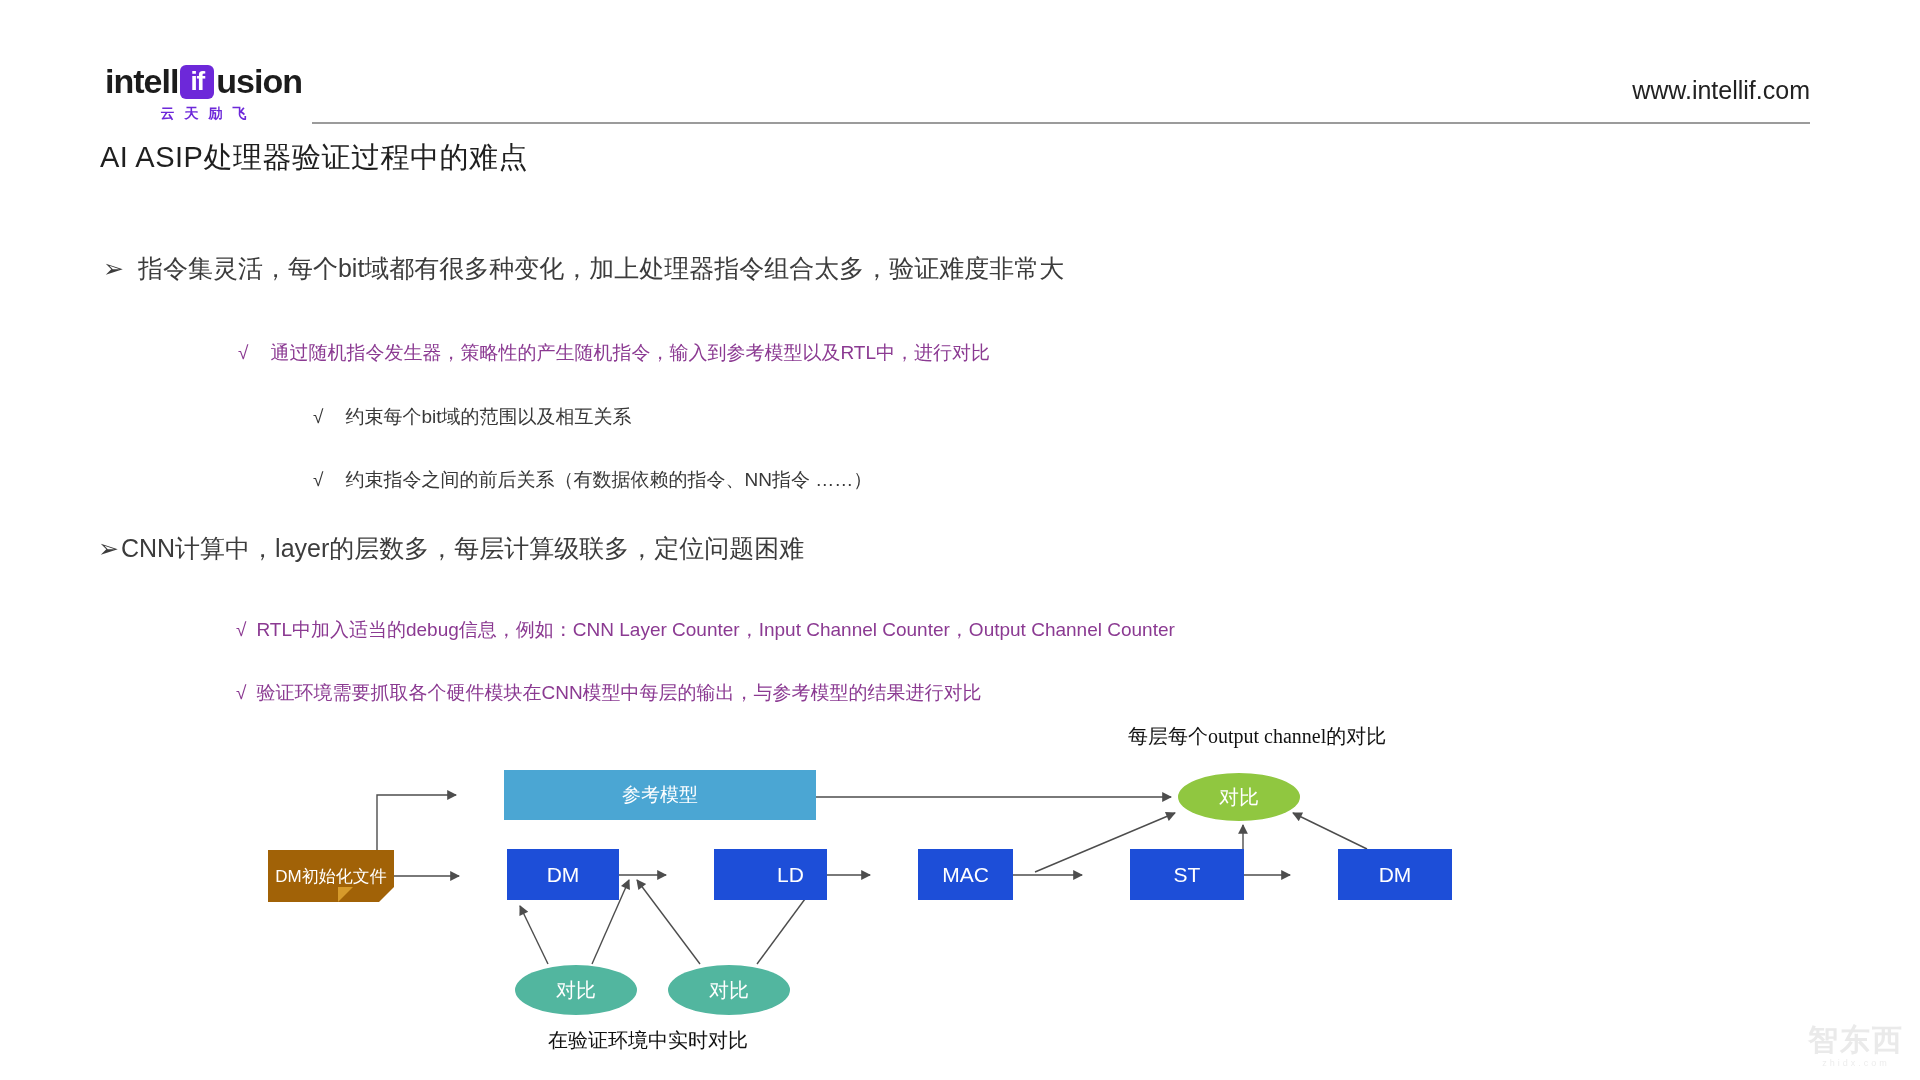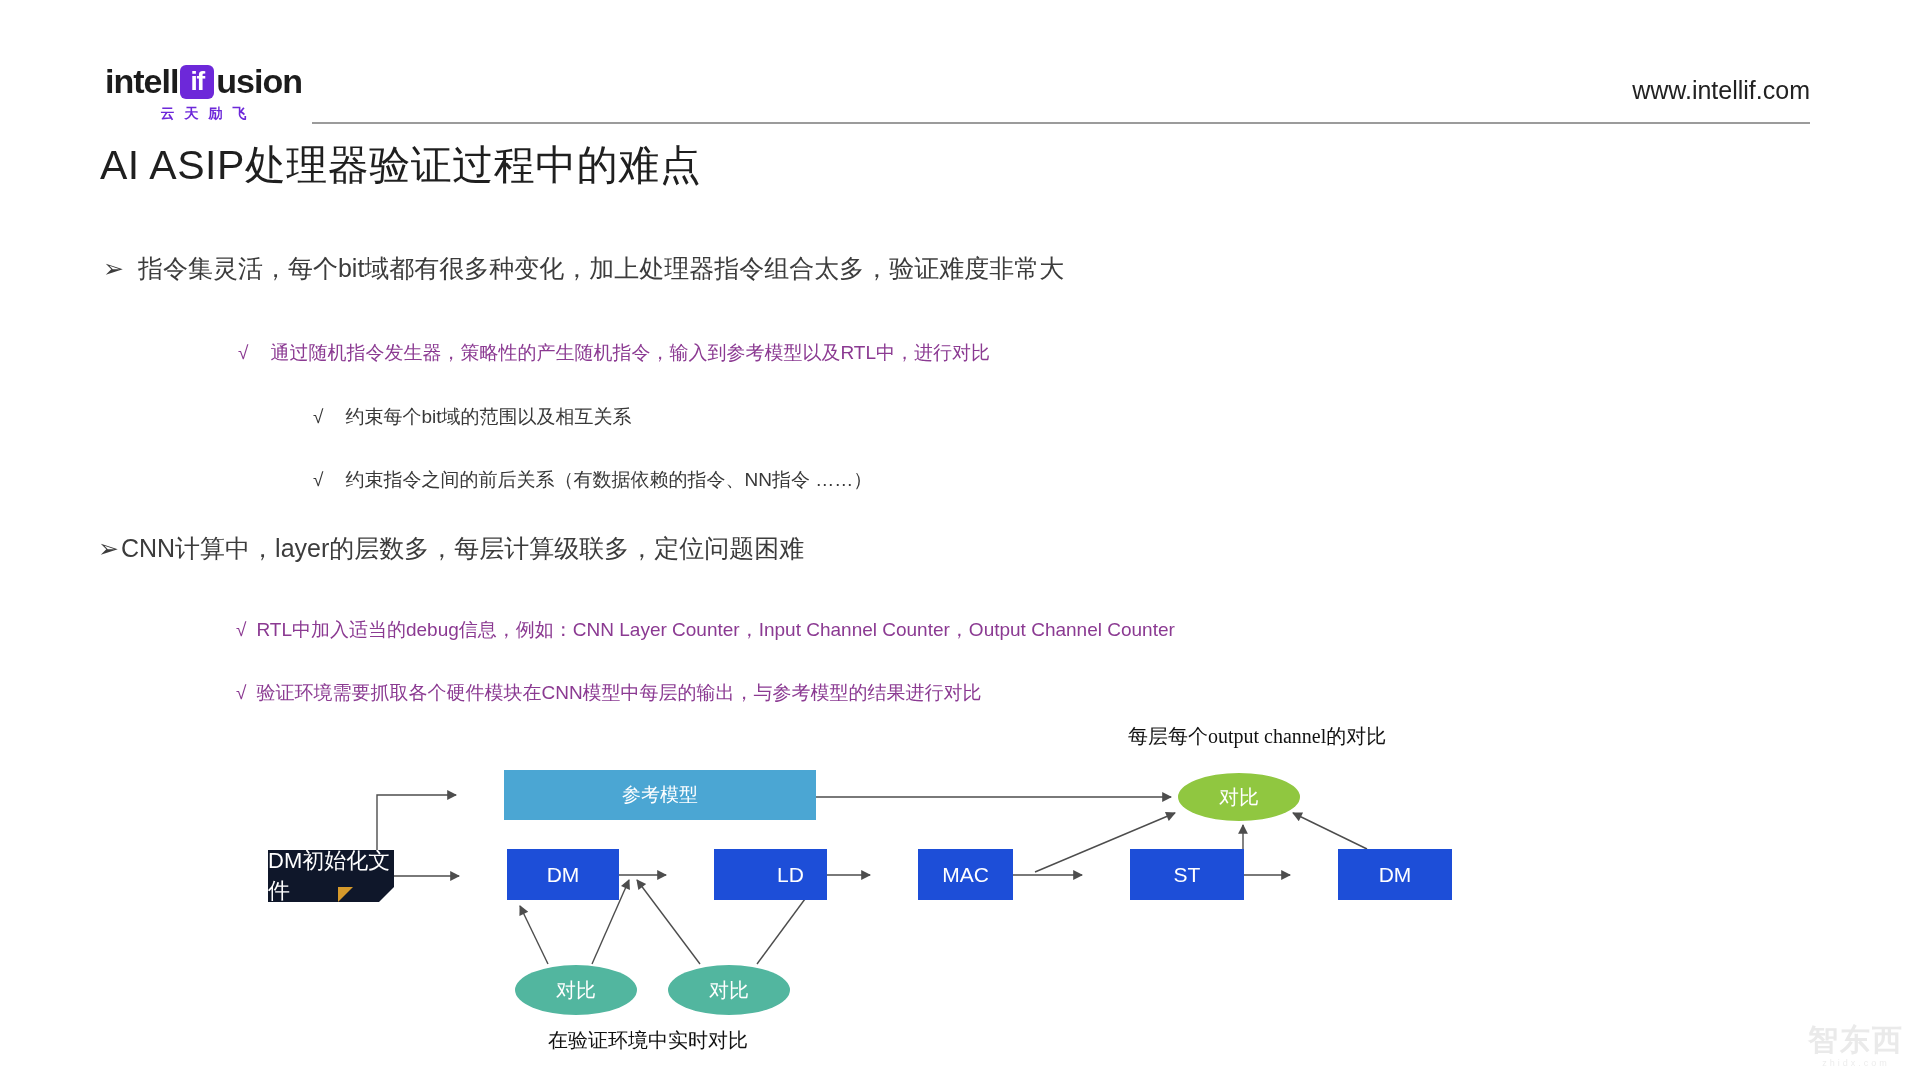--- a/index.html
+++ b/index.html
@@ -12,40 +12,40 @@
   
   .logo{left:105px;top:62px;display:flex;flex-direction:column;align-items:center;}
   .logo-row{display:flex;align-items:center;font-weight:bold;font-size:34px;color:#1c1c1c;letter-spacing:-1px;}
   .logo-if{display:inline-flex;align-items:center;justify-content:center;
     width:34px;height:34px;background:#6d28d9;color:#ffffff;border-radius:6px;
     font-size:26px;margin:0 2px;}
   .logo-tagline{font-size:14px;font-weight:bold;color:#6d28d9;letter-spacing:10px;margin-top:4px;text-indent:10px;}
   .header-rule{left:312px;top:122px;width:1498px;height:2px;background:#9b9b9b;}
   .site-url{right:110px;top:76px;font-size:25px;color:#222;}
 
-  .page-title{left:100px;top:138px;font-size:41px;font-weight:500;color:#1f1f1f;letter-spacing:0.5px;}
+  .page-title{left:100px;top:138px;font-size:29px;font-weight:500;color:#1f1f1f;letter-spacing:0.5px;}
 
   
   .bullet{color:#3c3c3c;font-size:25px;display:flex;align-items:baseline;}
   .bullet .glyph{margin-right:14px;}
   .b2 .glyph{margin-right:2px;}
   .check-line{font-size:19px;display:flex;align-items:baseline;}
   .check-line .glyph{margin-right:22px;font-size:19px;}
   .check-line.tight .glyph{margin-right:10px;}
   .purple{color:#8b3a92;}
   .dark{color:#383838;}
 
   
   .serif-note{font-family:"Liberation Serif","DejaVu Serif",serif;color:#111;font-size:20px;line-height:28px;}
 
   
   .node{display:flex;align-items:center;justify-content:center;color:#ffffff;box-sizing:border-box;margin-left:41px;}
   .box-blue{background:#1d4ed8;font-size:21px;}
   .box-lightblue{background:#4ba6d3;font-size:19px;}
-  .doc-orange{background:#0f172a;font-size:22px;
+  .doc-orange{background:#a16207;font-size:17px;
     clip-path:polygon(0 0,100% 0,100% calc(100% - 15px),calc(100% - 15px) 100%,0 100%);}
   .doc-fold{width:15px;height:15px;background:#d69a2b;
     clip-path:polygon(0 0,100% 0,0 100%);}
   .ellipse{border-radius:50%;color:#fff;font-size:20px;display:flex;align-items:center;justify-content:center;}
   .ell-green{background:#90c740;}
   .ell-teal{background:#52b69f;}
 
   
   .watermark{right:16px;bottom:12px;text-align:center;color:#eaeaea;line-height:1;}
   .watermark .wm-main{font-size:30px;font-weight:bold;letter-spacing:2px;}

